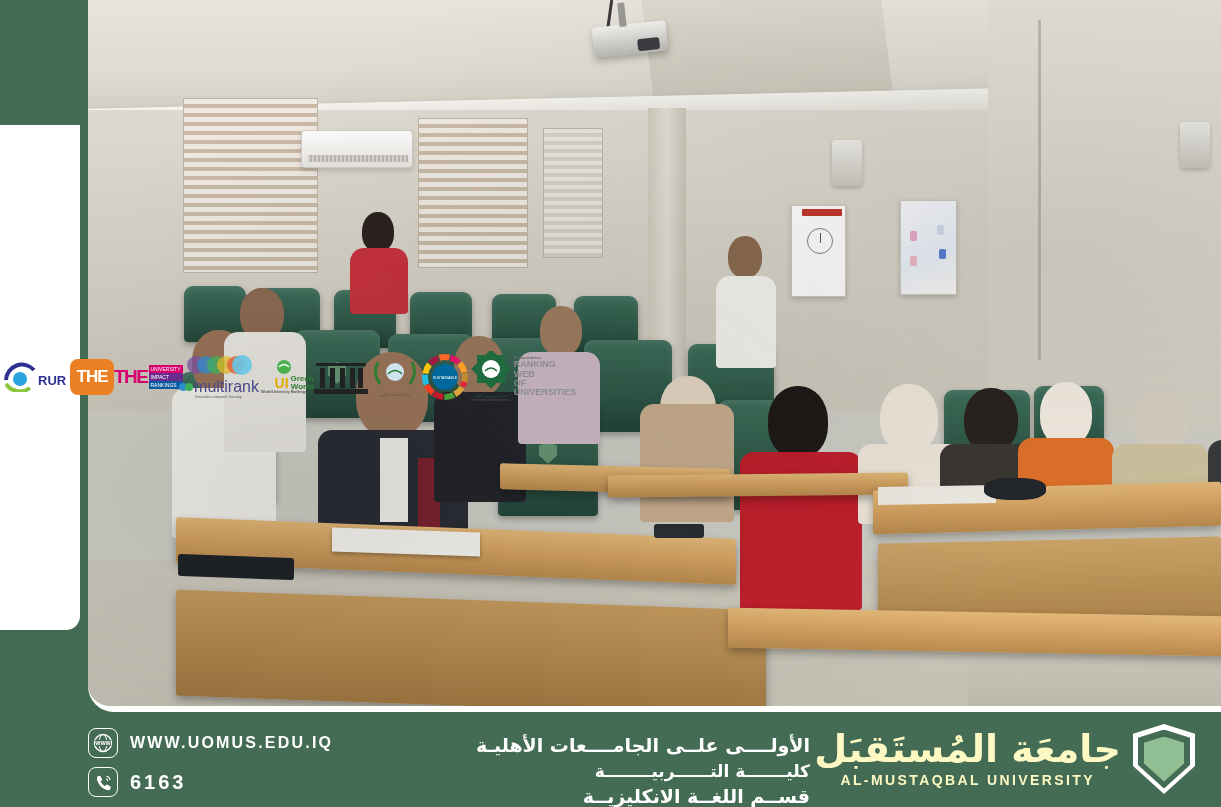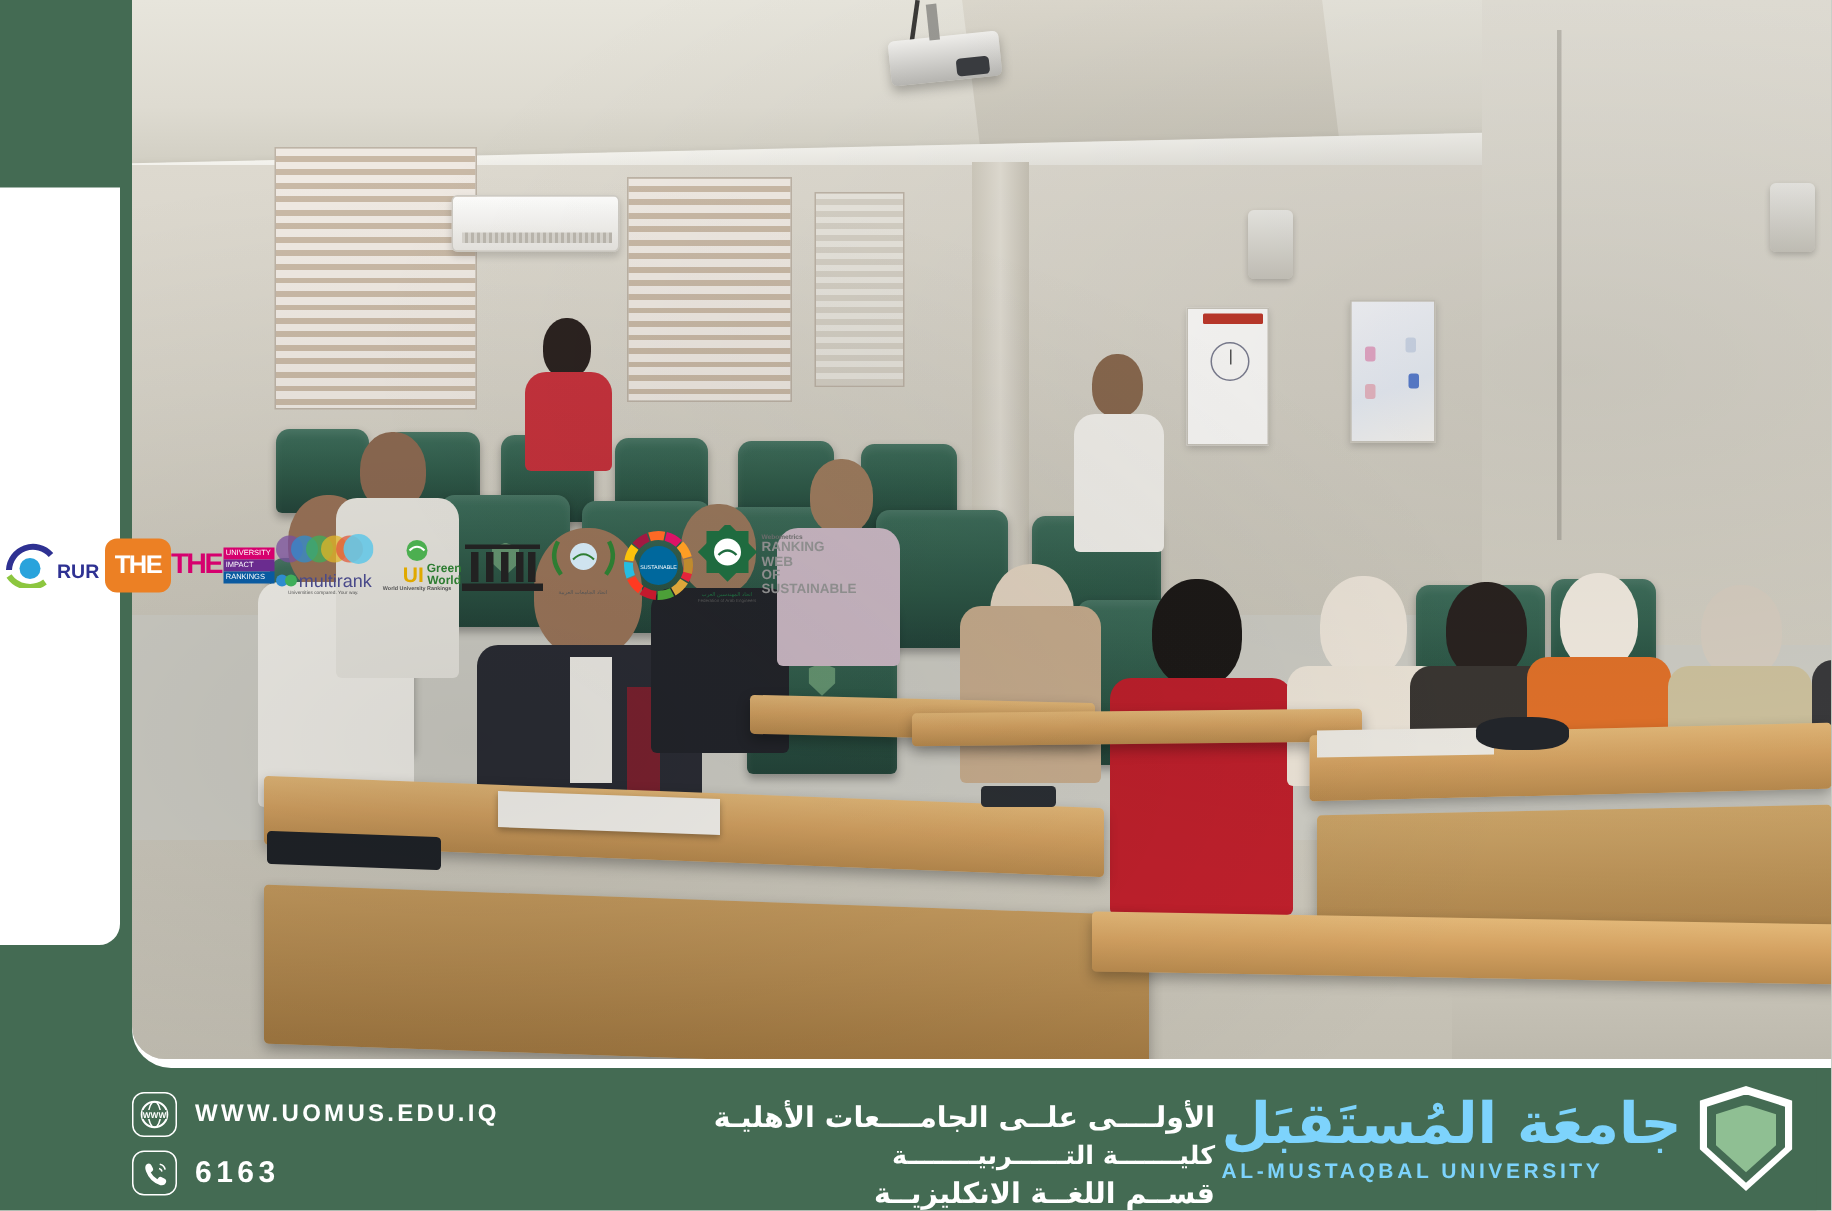--- a/index.html
+++ b/index.html
@@ -218,21 +218,21 @@
     position:absolute; left:330px; top:20px; width:480px;
     text-align:right; color:#fff; direction:rtl;
     font-family:"DejaVu Sans", sans-serif;
     font-weight:bold; line-height:1.42;
   }
   .ct-l1{font-size:19px;}
   .ct-l2{font-size:17px;}
   .ct-l3{font-size:19px;}
 
   .brand { position:absolute; right:16px; top:12px; display:flex; align-items:center; }
-  .brand-txt{ color:#7dd3fc; margin-right:12px;}
+  .brand-txt{ text-align:center; color:#fef9c3; margin-right:12px;}
   .brand-ar{
     font-family:"DejaVu Sans", sans-serif;
     font-size:38px; line-height:1; direction:rtl; font-weight:bold;
   }
   .brand-en{ font-size:14px; letter-spacing:2.4px; font-weight:bold; margin-top:4px;}
   .shield {
     width:62px; height:70px; flex:none; position:relative;
     background:#fff;
     clip-path: polygon(50% 0,100% 14%,100% 60%,50% 100%,0 60%,0 14%);
     display:flex;align-items:center;justify-content:center;
@@ -435,21 +435,21 @@
           <circle cx="30" cy="11" r="9" fill="#3fae5a" opacity=".75"></circle>
           <circle cx="40" cy="11" r="9" fill="#e0b427" opacity=".75"></circle>
           <circle cx="50" cy="11" r="9" fill="#e05a3b" opacity=".75"></circle>
           <circle cx="56" cy="11" r="10" fill="#66c8e6" opacity=".9"></circle>
         </svg>
         <div style="display:flex;align-items:center;justify-content:center;margin-top:-2px;">
           <svg width="16" height="10">
               <circle cx="5" cy="5" r="4" fill="#2f8ccf"></circle>
               <circle cx="11" cy="5" r="4" fill="#3fae5a"></circle>
             </svg>
-          <span style="color:#4a4a8a;font-size:12px;">multirank</span>
+          <span style="color:#4a4a8a;font-size:16px;">multirank</span>
         </div>
         <div class="badge-lbl" style="font-size:3.2px;">Universities compared. Your way.</div>
       </div>
     </div>
 
     <div class="badge">
       <div style="text-align:center;">
         <svg width="18" height="16" style="display:block;margin:0 auto;">
           <circle cx="9" cy="8" r="7" fill="#4caf50"></circle>
           <path d="M4 8 q5 -5 10 0" stroke="#fff" stroke-width="1.4" fill="none"></path>
@@ -520,21 +520,21 @@
         </svg>
         <div class="badge-lbl" style="font-size:3.6px;color:#1f6b3f;">اتحاد المهندسين العرب</div>
         <div class="badge-lbl" style="font-size:3px;">Federation of Arab Engineers</div>
       </div>
     </div>
 
     <div class="badge">
       <div style="text-align:left;">
         <div style="font-size:4.4px;font-weight:bold;color:#6b6b6b;">Webometrics</div>
         <div style="font-size:9px;font-weight:bold;color:#8d8d8d;line-height:1.05;">RANKING WEB</div>
-        <div style="font-size:9px;font-weight:bold;color:#8d8d8d;line-height:1.05;">OF SUSTAINABLE</div>
+        <div style="font-size:9px;font-weight:bold;color:#8d8d8d;line-height:1.05;">OF UNIVERSITIES</div>
       </div>
     </div>
   </div>
 
   <div class="footer">
 
     <div class="contact">
       <div class="contact-row">
         <span class="ic-box">
           <svg width="20" height="20" viewBox="0 0 20 20">

